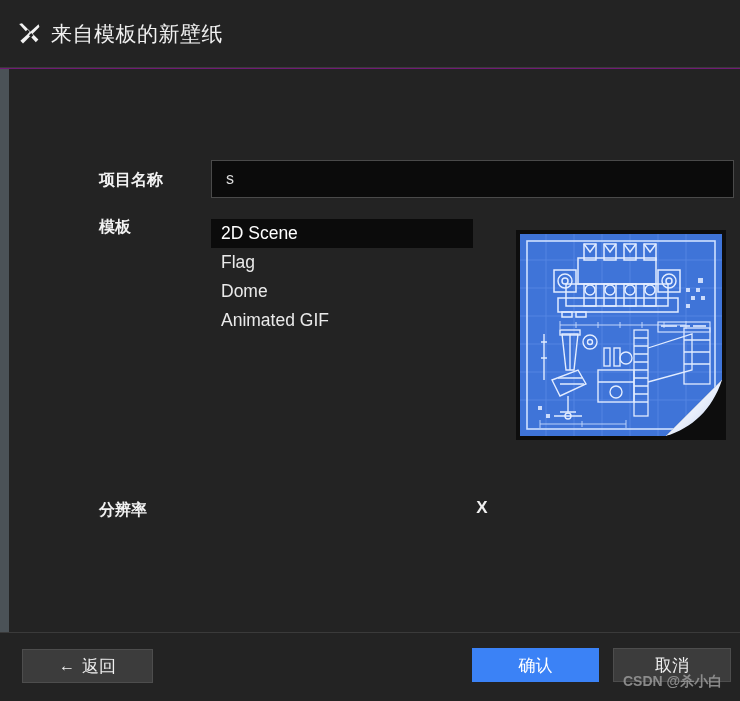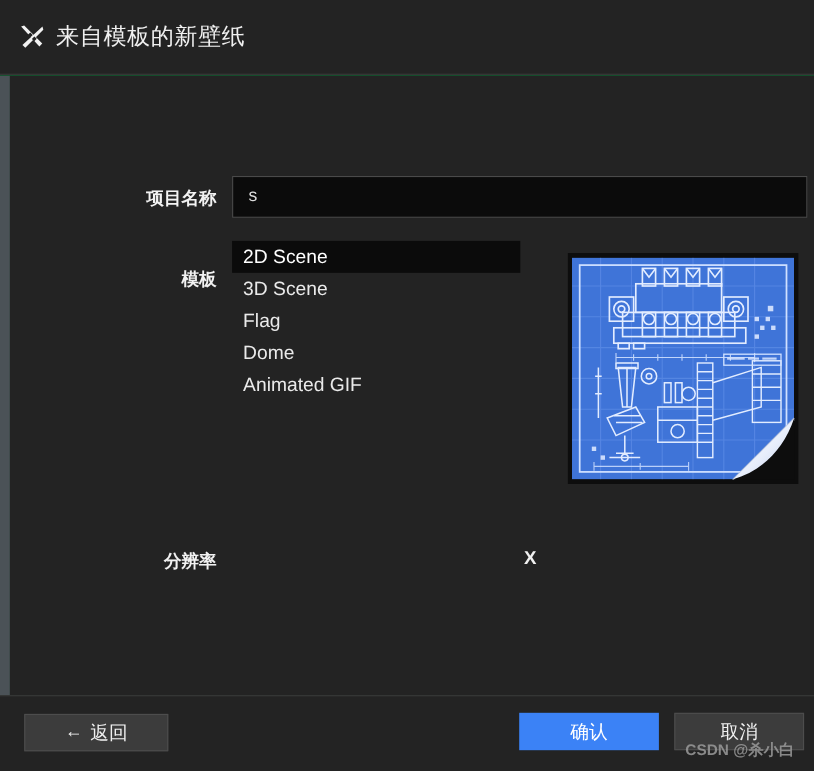--- a/index.html
+++ b/index.html
@@ -13,21 +13,21 @@
     background: #232323;
     font-family: "Liberation Sans", "DejaVu Sans", sans-serif;
     color: #e8e8e8;
     -webkit-font-smoothing: antialiased;
   }
 
   .dialog {
     position: relative;
     width: 740px;
     height: 701px;
-    background: #14532d;
+    background: #701a75;
     box-sizing: border-box;
   }
 
   
   .titlebar {
     position: absolute;
     left: 0; top: 0;
     width: 740px;
     height: 68px;
     background: #232323;
@@ -70,21 +70,21 @@
     width: 731px;
     height: 563px;
     background: #232323;
   }
 
   .field-label {
     position: absolute;
     font-size: 16px;
     font-weight: bold;
     color: #f2f2f2;
-    text-align: right;
+    text-align: left;
     white-space: nowrap;
   }
 
   .text-input {
     position: absolute;
     background: #0b0b0b;
     border: 1px solid #4a4a4a;
     box-sizing: border-box;
     color: #dcdcdc;
     font-size: 16px;
@@ -93,21 +93,21 @@
     outline: none;
     display: flex;
     align-items: center;
   }
 
   
   #name-label { left: 90px; top: 101px; width: 98px; }
   #name-input { left: 202px; top: 91px; width: 523px; height: 38px; }
 
   
-  #template-label { left: 90px; top: 175px; width: 98px; }
+  #template-label { left: 90px; top: 148px; width: 98px; }
   .template-list {
     position: absolute;
     left: 202px;
     top: 150px;
     width: 262px;
     height: 146px;
   }
   .template-item {
     height: 29px;
     line-height: 29px;
@@ -224,21 +224,20 @@
   <div class="left-strip"></div>
 
   <div class="body-area">
 
     <div class="field-label" id="name-label">项目名称</div>
     <input class="text-input" id="name-input" type="text" value="s" style="">
 
     <div class="field-label" id="template-label">模板</div>
     <div class="template-list">
       <div class="template-item selected">2D Scene</div>
-      <div class="template-item">3D Scene</div>
       <div class="template-item">Flag</div>
       <div class="template-item">Dome</div>
       <div class="template-item">Animated GIF</div>
     </div>
 
     <div class="thumb-wrap">
       <svg class="thumb-svg" viewBox="0 0 210 210" xmlns="http://www.w3.org/2000/svg">
         <defs>
           <clipPath id="pageclip">
             <path d="M4,4 H206 V150 L150,206 H4 Z"></path>

